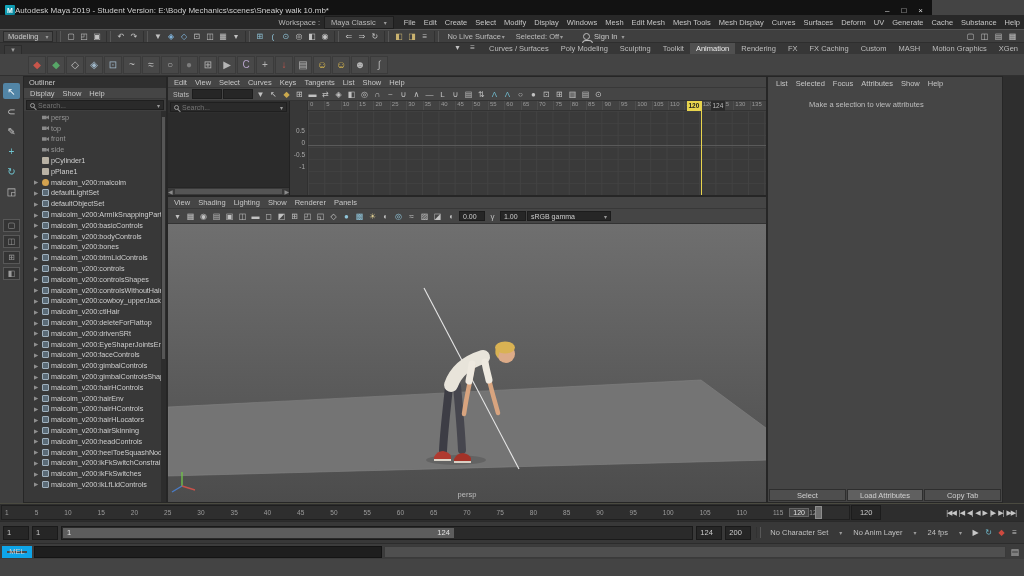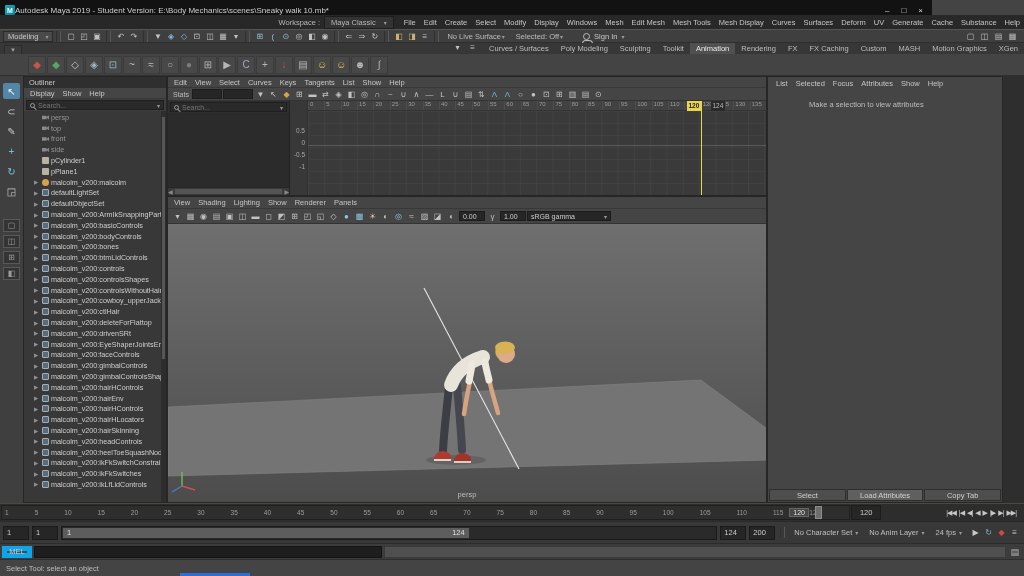--- a/index.html
+++ b/index.html
@@ -182,21 +182,21 @@
 
   
   #rangerow { left:0; top:521px; width:1024px; height:22px; background:#383838; display:flex;
               align-items:center; gap:3px; padding:0 3px; font-size:7.5px;
               border-top:1px solid #2a2a2a; }
   .rs-fld { width:26px; height:14px; background:#262626; border:1px solid #1a1a1a; display:flex;
             align-items:center; padding-left:3px; color:#ccc; }
   .rs-track { flex:1; height:14px; background:#2a2a2a; border:1px solid #1a1a1a; position:relative; }
   .rs-bar { position:absolute; left:1px; top:1px; bottom:1px; width:62%; background:#5d5d5d;
             display:flex; align-items:center; justify-content:space-between; padding:0 4px; color:#e0e0e0; }
-  .rs-dd { display:flex; align-items:center; gap:3px; padding:0 4px; color:#c0c0c0; white-space:nowrap; }
+  .rs-dd { display:flex; align-items:center; gap:11px; padding:0 4px; color:#c0c0c0; white-space:nowrap; }
   .rs-icn { width:13px; height:13px; display:flex; align-items:center; justify-content:center; font-size:8px; }
 
   
   #melrow { left:0; top:543px; width:1024px; height:16px; background:#3c3c3c; display:flex;
             align-items:center; gap:2px; padding:0 2px; border-top:1px solid #2c2c2c; }
   .mel-label { width:30px; height:12px; background:#4a4a4a; border:5px solid #0ea5e9; font-size:7.5px;
                display:flex; align-items:center; justify-content:center; color:#ccc; }
   .mel-input { width:348px; height:12px; background:#1e1e1e; border:1px solid #141414; color:#ddd;
                font-size:8px; font-family:"Liberation Mono",monospace; padding:0 3px; outline:none; }
   .mel-output { flex:1; height:12px; background:#4f4f4f; border:1px solid #3a3a3a; }
@@ -919,18 +919,14 @@
       </span>
   </div>
 
   <div id="melrow" class="abs">
     <span class="mel-label">MEL</span>
     <input class="mel-input" style="">
     <span class="mel-output"></span>
     <span class="mel-se">▤</span>
   </div>
 
-  <div id="helprow">
-    <span>Select Tool: select an object</span>
-    <span class="help-blue-bar"></span>
-  </div>
 
 </div>
 
 </body></html>

